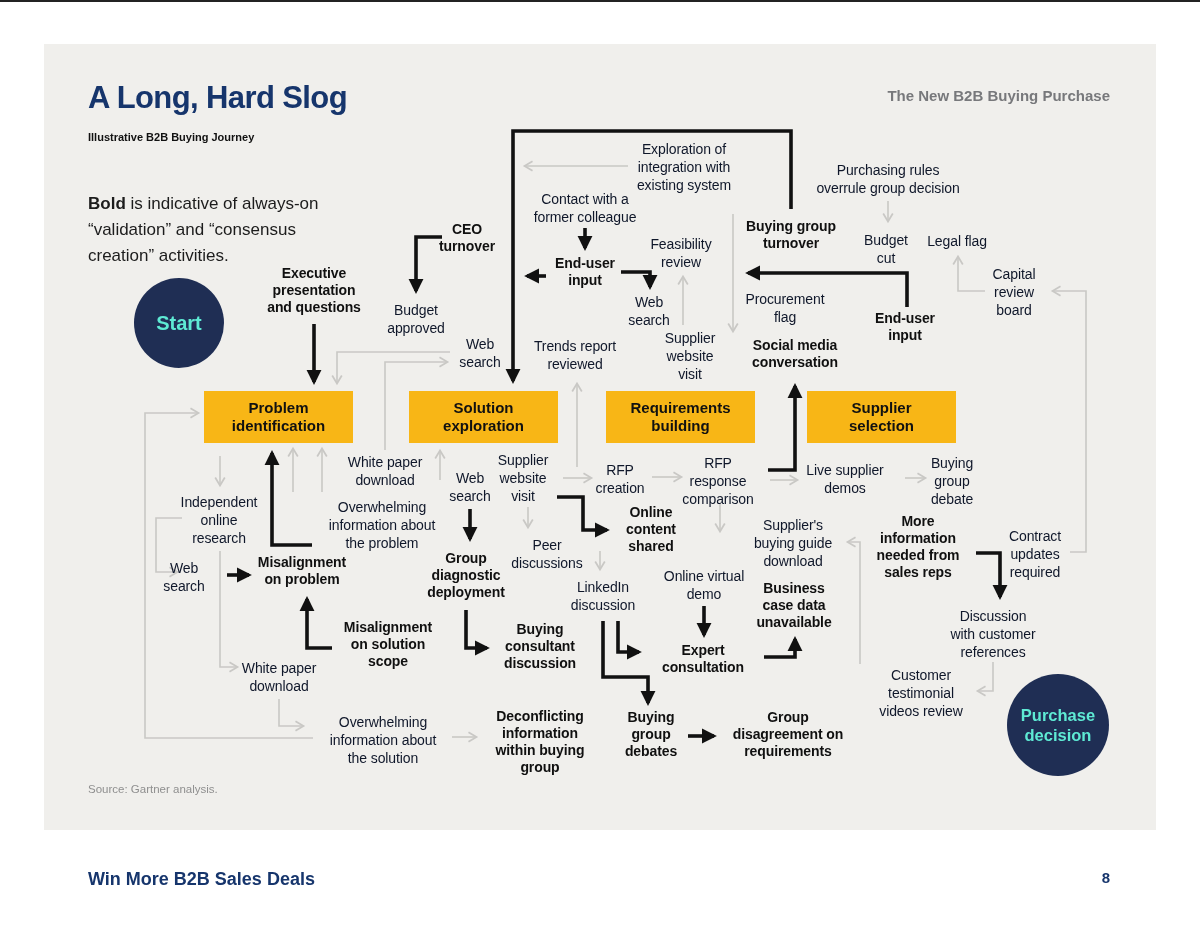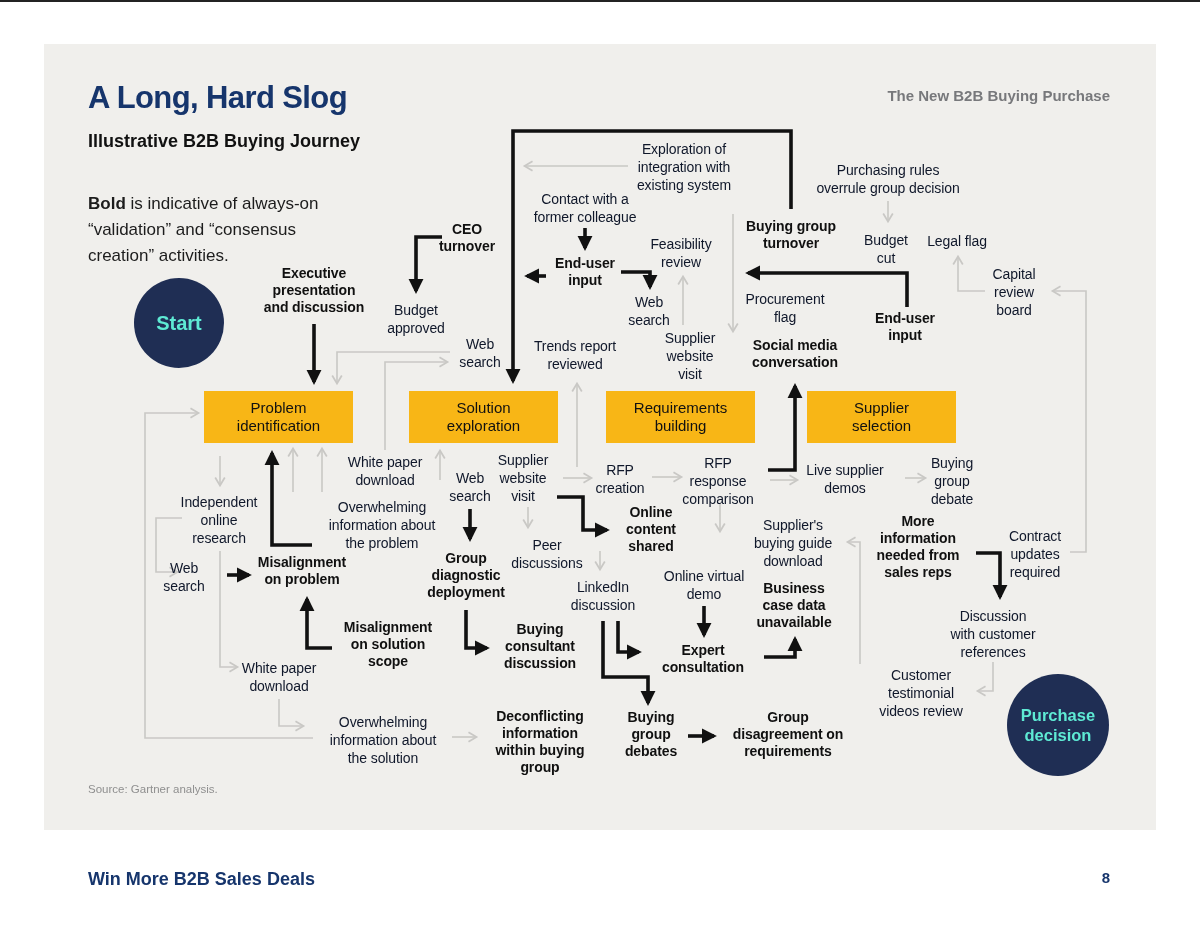--- a/index.html
+++ b/index.html
@@ -4,29 +4,29 @@
 <style>
   html,body{margin:0;padding:0;background:#ffffff;font-family:"Liberation Sans",sans-serif;}
   #stage{position:relative;width:1200px;height:927px;background:#ffffff;overflow:hidden;}
   #topline{position:absolute;left:0;top:0;width:1200px;height:2px;background:#232323;}
   #card{position:absolute;left:44px;top:44px;width:1112px;height:786px;background:#f0efec;}
   #lines{position:absolute;left:0;top:0;width:1200px;height:927px;pointer-events:none;}
   .n{position:absolute;transform:translateX(-50%);text-align:center;
      font-size:14px;line-height:18px;color:#0f172a;white-space:pre-line;letter-spacing:-0.1px;}
   .b{font-weight:700;font-size:14px;line-height:17px;color:#101010;}
   .stage-box{position:absolute;width:149px;height:52px;background:#f8b616;display:flex;
-     align-items:center;justify-content:center;text-align:center;font-weight:400;font-size:15px;
+     align-items:center;justify-content:center;text-align:center;font-weight:700;font-size:15px;
      line-height:18px;white-space:pre-line;color:#111;}
   .circle{position:absolute;border-radius:50%;background:#1f2e54;color:#5eead4;display:flex;
      align-items:center;justify-content:center;text-align:center;font-weight:700;white-space:pre-line;}
   #start-circle{left:134px;top:278px;width:90px;height:90px;font-size:20px;}
   #purchase-circle{left:1007px;top:674px;width:102px;height:102px;font-size:16.5px;line-height:20px;}
   #main-title{position:absolute;left:88px;top:80px;font-size:31px;font-weight:800;letter-spacing:-0.6px;color:#16356c;}
   #corner-label{position:absolute;right:90px;top:87px;font-size:15px;font-weight:700;color:#77787b;}
-  #subtitle{position:absolute;left:88px;top:131px;font-size:18px;font-weight:700;color:#111;}
+  #subtitle{position:absolute;left:88px;top:131px;font-size:11px;font-weight:700;color:#111;}
   #legend{position:absolute;left:88px;top:161px;width:238px;font-size:17px;line-height:26px;color:#1c1c1c;margin-top:30px;}
   #legend .lb{font-weight:700;}
   #source-note{position:absolute;left:88px;top:783px;font-size:11.5px;color:#8f8f8f;}
   #footer-left{position:absolute;left:88px;top:869px;font-size:18px;font-weight:700;color:#16356c;}
   #page-number{position:absolute;right:90px;top:869px;font-size:15px;font-weight:700;color:#16356c;}
 </style>
 </head>
 <body>
 
 <div id="stage">
@@ -131,21 +131,21 @@
   <div class="n" style="left:957px;top:232px">Legal flag</div>
   <div class="n b" style="left:585px;top:255px">End-user
 input</div>
   <div class="n" style="left:681px;top:235px">Feasibility
 review</div>
   <div class="n" style="left:1014px;top:265px">Capital
 review
 board</div>
   <div class="n b" style="left:314px;top:265px">Executive
 presentation
-and discussion</div>
+and questions</div>
   <div class="n" style="left:416px;top:301px">Budget
 approved</div>
   <div class="n" style="left:649px;top:293px">Web
 search</div>
   <div class="n" style="left:785px;top:290px">Procurement
 flag</div>
   <div class="n b" style="left:905px;top:310px">End-user
 input</div>
   <div class="n" style="left:480px;top:335px">Web
 search</div>

